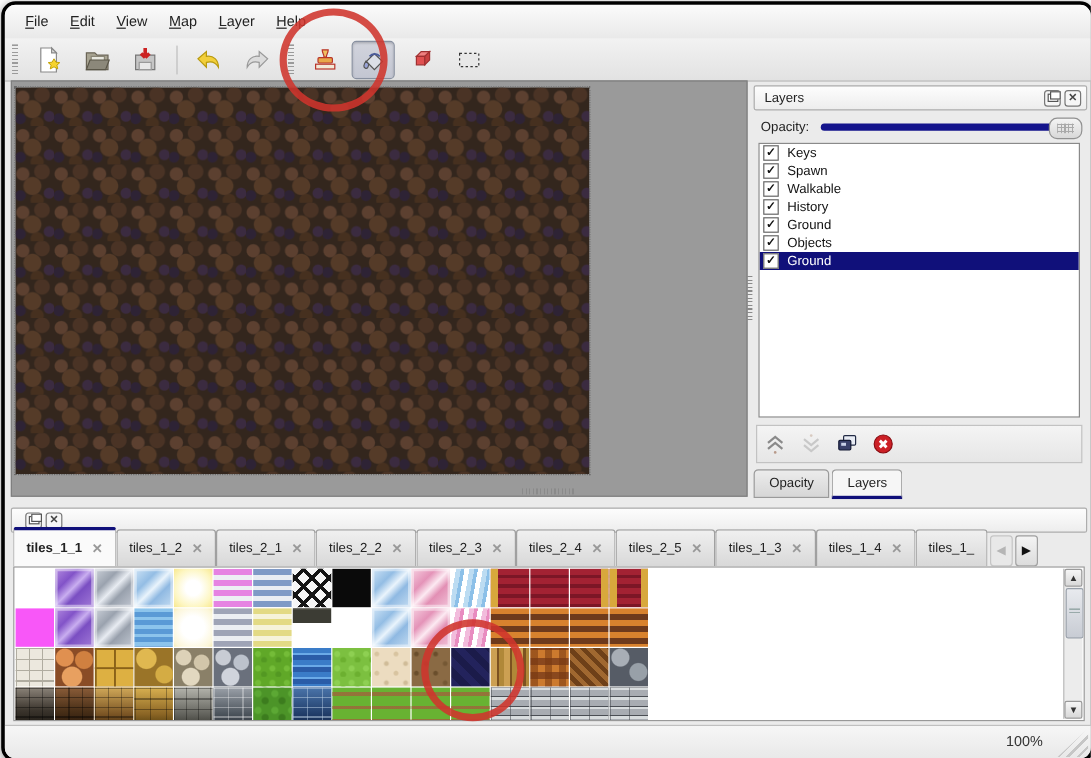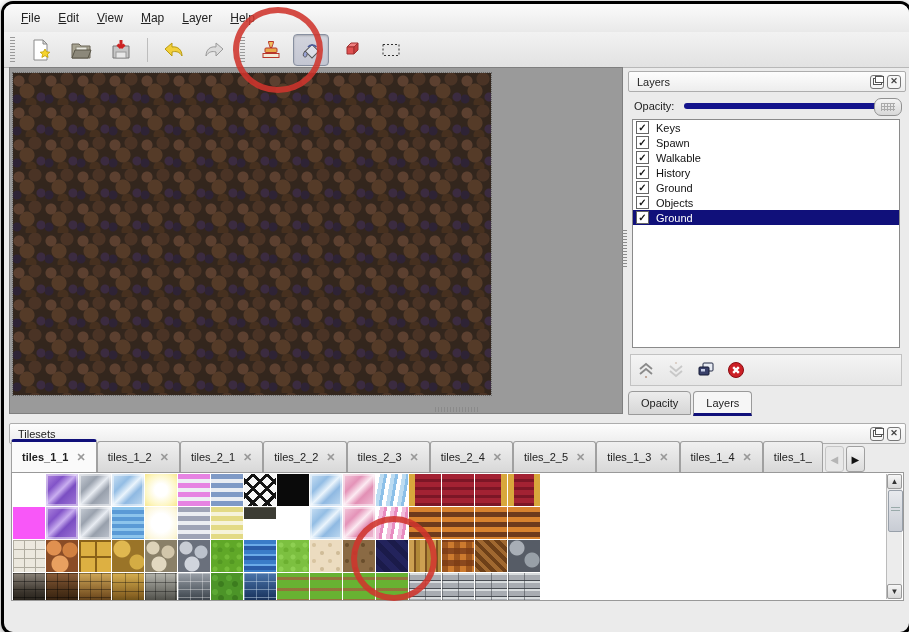--- a/index.html
+++ b/index.html
@@ -383,21 +383,20 @@
         </span>
       </div>
     </div>
     <div class="dock-tabs">
         <div class="dock-tab">Opacity</div>
         <div class="dock-tab active">Layers</div>
       </div>
 
     <div class="tilesets">
       <div class="panel-titlebar">
-        <span class="panel-title">Tilesets</span>
         <span class="tb-btn">
             <span class="icon-float"></span>
           </span>
         <span class="tb-btn">
             <span class="x-glyph">✕</span>
           </span>
       </div>
       <div class="ts-tabbar">
           <div class="ts-tab active">
             <span>tiles_1_1</span>
@@ -511,18 +510,22 @@
         <div class="vscroll">
           <span class="vs-btn" style="top:0;">▲</span>
           <span class="vs-thumb">
               <span></span>
             </span>
           <span class="vs-btn" style="bottom:0;">▼</span>
         </div>
       </div>
     </div>
 
+    <div class="statusbar">
+      <span class="zoom-level">100%</span>
+      <span class="resize-grip"></span>
+    </div>
 
   </div>
 
   <div class="annotation" id="circle-toolbar" style="border-color: rgb(207, 52, 44);"></div>
   <div class="annotation" id="circle-tile" style="border-color: rgb(207, 52, 44);"></div>
 </div>
 
 </body></html>

